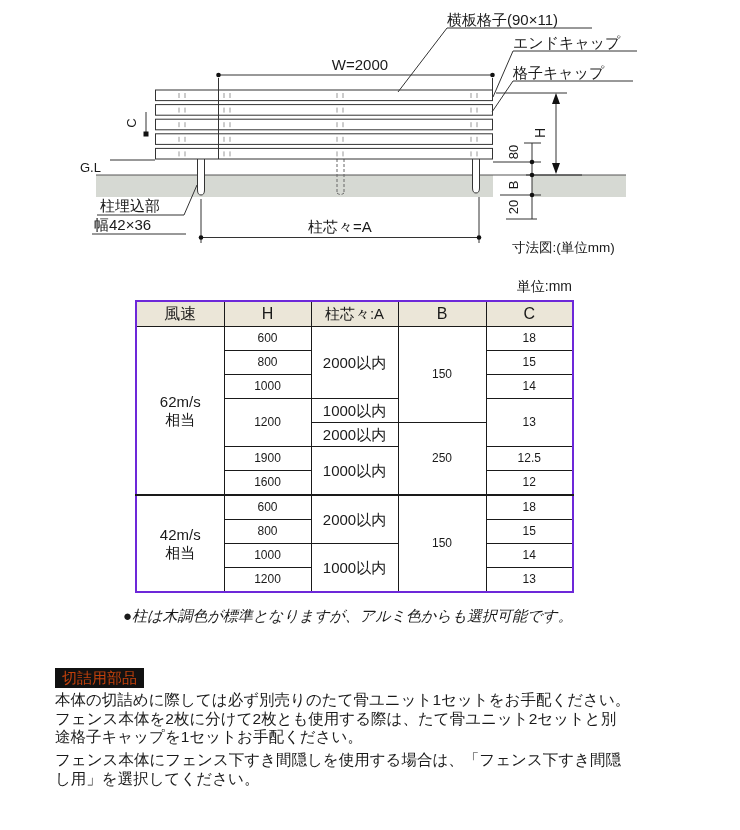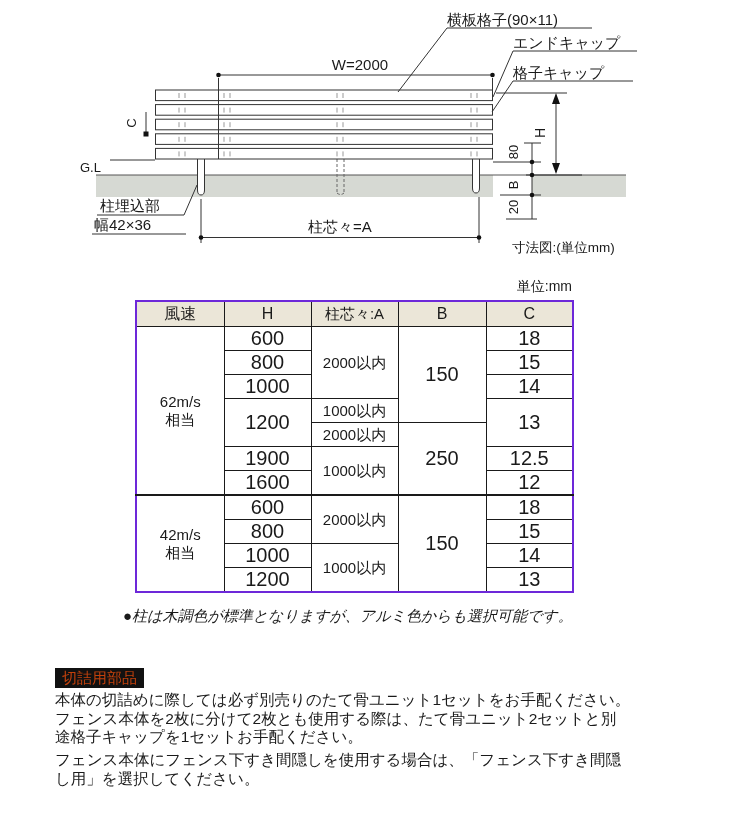--- a/index.html
+++ b/index.html
@@ -3,21 +3,21 @@
 <meta charset="utf-8">
 <style>
   html,body{margin:0;padding:0;background:#fff;}
   body{font-family:"Liberation Sans","DejaVu Sans",sans-serif;color:#1a1a1a;}
   #canvas{position:relative;width:740px;height:830px;background:#fff;overflow:hidden;}
   svg text{fill:#1a1a1a;}
   .abs{position:absolute;}
   
   #spec-table{border-collapse:collapse;border:2px solid #6d28d9;table-layout:fixed;}
   #spec-table td{border:1px solid #1a1a1a;text-align:center;vertical-align:middle;
-      font-size:20px;padding:0;background:#fff;white-space:pre-line;line-height:1.15;}
+      font-size:12px;padding:0;background:#fff;white-space:pre-line;line-height:1.15;}
   #spec-table thead td{background:#ebe6d8;height:24px;font-size:16px;}
   #spec-table tbody td{height:23px;}
   #spec-table td.small{font-size:15px;}
   #spec-table tr.group-start td{border-top:2px solid #1a1a1a;}
   .unit-note{font-size:14px;}
   .note-line{font-size:15px;line-height:19.5px;}
   .black-tag{display:inline-block;background:#111;color:#c2410c;font-size:15px;
       padding:1px 7px 2px 7px;line-height:17px;}
   .body-text{font-size:15.5px;line-height:18.5px;white-space:pre-line;width:690px;}
 </style>

